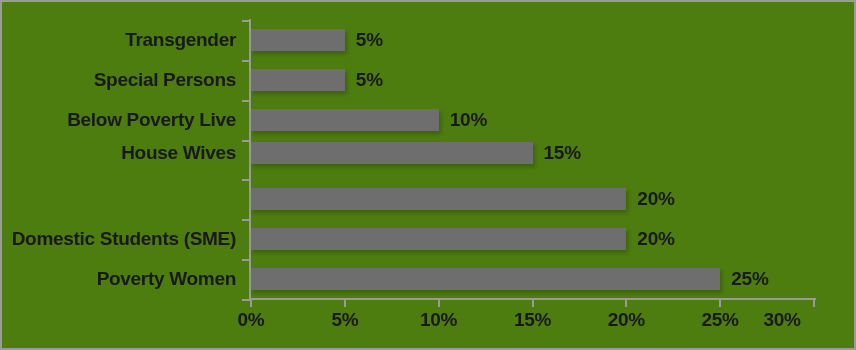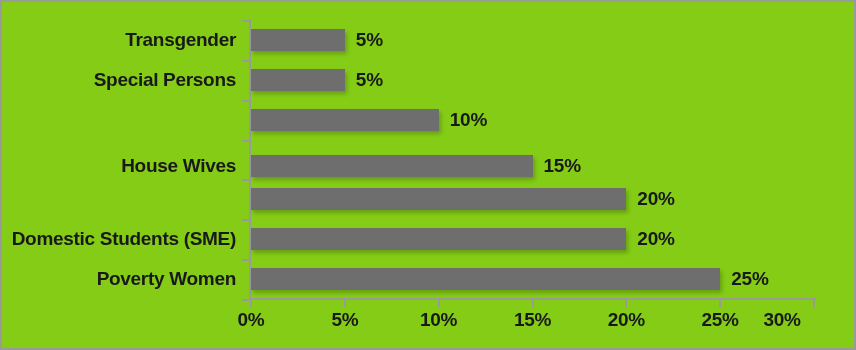--- a/index.html
+++ b/index.html
@@ -6,21 +6,21 @@
     margin: 0;
     padding: 0;
     background: #ffffff;
   }
   #chart-frame {
     position: relative;
     width: 856px;
     height: 350px;
     box-sizing: border-box;
     border: 2px solid #9a9a9a;
-    background: #84cc16;
+    background: #4d7c0f;
     overflow: hidden;
     font-family: "Liberation Sans", sans-serif;
   }
 
   
   .cat-axis-line {
     position: absolute;
     left: 247px;
     top: 17px;
     width: 2px;
@@ -134,24 +134,25 @@
         <div class="cat-label" style="top: 8.92857px;">Transgender</div>
         <div class="bar" style="width: 93.8333px; top: 8.92857px; background: rgb(110, 110, 110);"></div>
         <div class="bar-value" style="left: 353.833px; top: 8.92857px;">5%</div>
       </div>
       <div class="bar-row" style="top: 57.8571px;">
         <div class="cat-label" style="top: 8.92857px;">Special Persons</div>
         <div class="bar" style="width: 93.8333px; top: 8.92857px; background: rgb(110, 110, 110);"></div>
         <div class="bar-value" style="left: 353.833px; top: 8.92857px;">5%</div>
       </div>
       <div class="bar-row" style="top: 97.7143px;">
+        <div class="cat-label" style="top: 8.92857px;">Below Poverty Live</div>
         <div class="bar" style="width: 187.667px; top: 8.92857px; background: rgb(110, 110, 110);"></div>
         <div class="bar-value" style="left: 447.667px; top: 8.92857px;">10%</div>
       </div>
-      <div class="bar-row" style="top: 144px;">
+      <div class="bar-row" style="top: 131px;">
         <div class="cat-label" style="top: 8.92857px;">House Wives</div>
         <div class="bar" style="width: 281.5px; top: 8.92857px; background: rgb(110, 110, 110);"></div>
         <div class="bar-value" style="left: 541.5px; top: 8.92857px;">15%</div>
       </div>
       <div class="bar-row" style="top: 177.429px;">
         <div class="bar" style="width: 375.333px; top: 8.92857px; background: rgb(110, 110, 110);"></div>
         <div class="bar-value" style="left: 635.333px; top: 8.92857px;">20%</div>
       </div>
       <div class="bar-row" style="top: 217.286px;">
         <div class="cat-label" style="top: 8.92857px;">Domestic Students (SME)</div>

